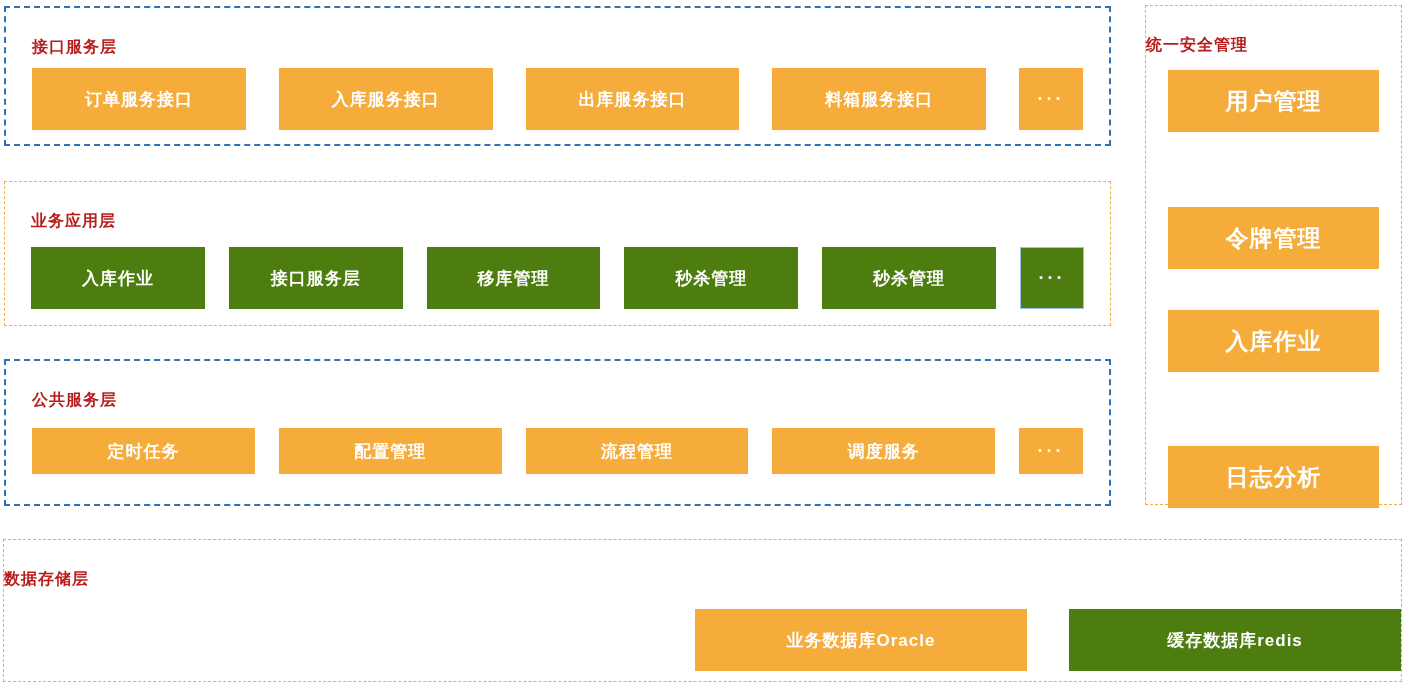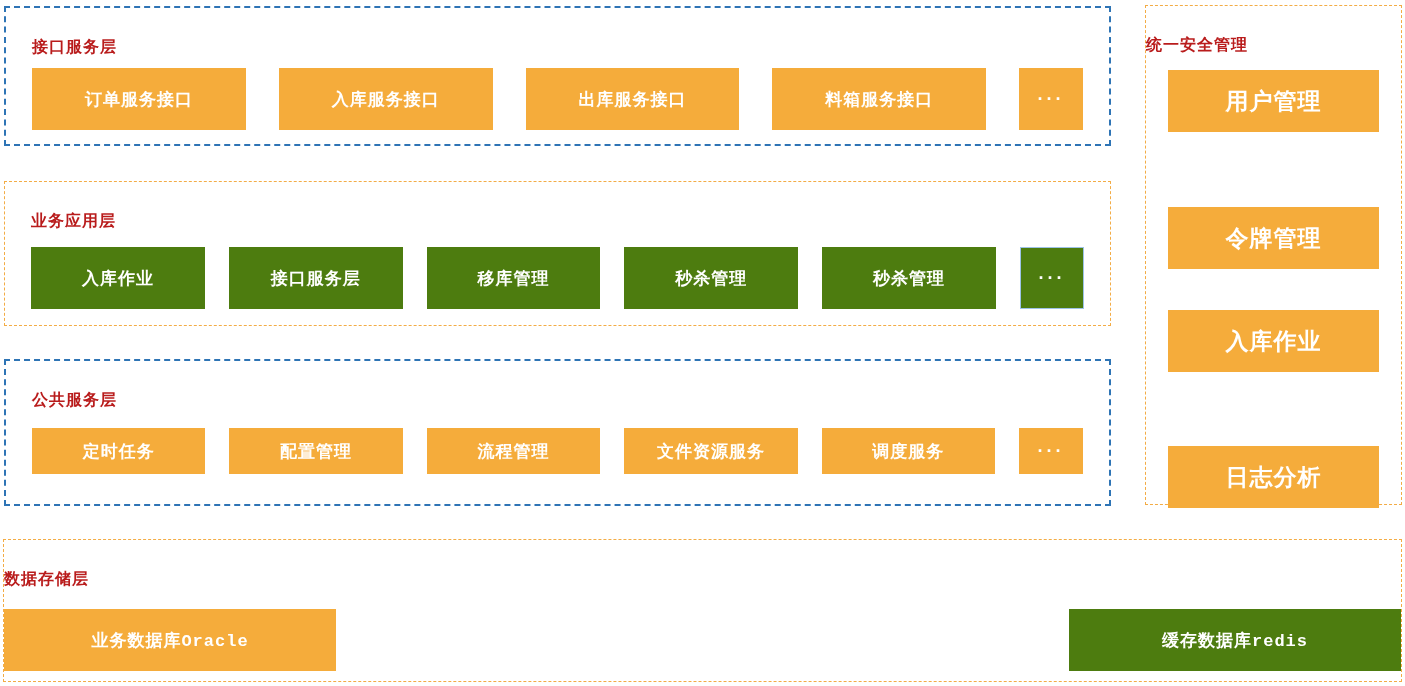--- a/index.html
+++ b/index.html
@@ -47,23 +47,22 @@
     align-items: stretch;
   }
   .row-1 { top: 60px;  height: 62px; gap: 33px; }
   .row-2 { top: 65px;  height: 62px; gap: 24px; }
   .row-3 { top: 67px;  height: 46px; gap: 24px; }
   .row-bottom {
     top: 69px;
     height: 62px;
     left: 0;
     right: 0;
-    justify-content: space-between;
+    justify-content: flex-end;
     gap: 42px;
-    font-family: Liberation Mono, monospace;
   }
 
   .box {
     flex: 1 1 0;
     display: flex;
     align-items: center;
     justify-content: center;
     color: #ffffff;
     font-weight: bold;
     font-size: 17px;
@@ -133,21 +132,20 @@
       <div class="box blue dots">···</div>
     </div>
   </section>
 
   <section class="panel b-blue" id="layer-common">
     <h2 class="panel-title">公共服务层</h2>
     <div class="row row-3">
       <div class="box orange">定时任务</div>
       <div class="box orange">配置管理</div>
       <div class="box orange">流程管理</div>
-      <div class="box orange">文件资源服务</div>
       <div class="box orange">调度服务</div>
       <div class="box orange dots">···</div>
     </div>
   </section>
 
   <aside class="panel b-orange" id="panel-security">
     <h2 class="panel-title center">统一安全管理</h2>
     <div class="side-box p1">用户管理</div>
     <div class="side-box p2">令牌管理</div>
     <div class="side-box p3">入库作业</div>

